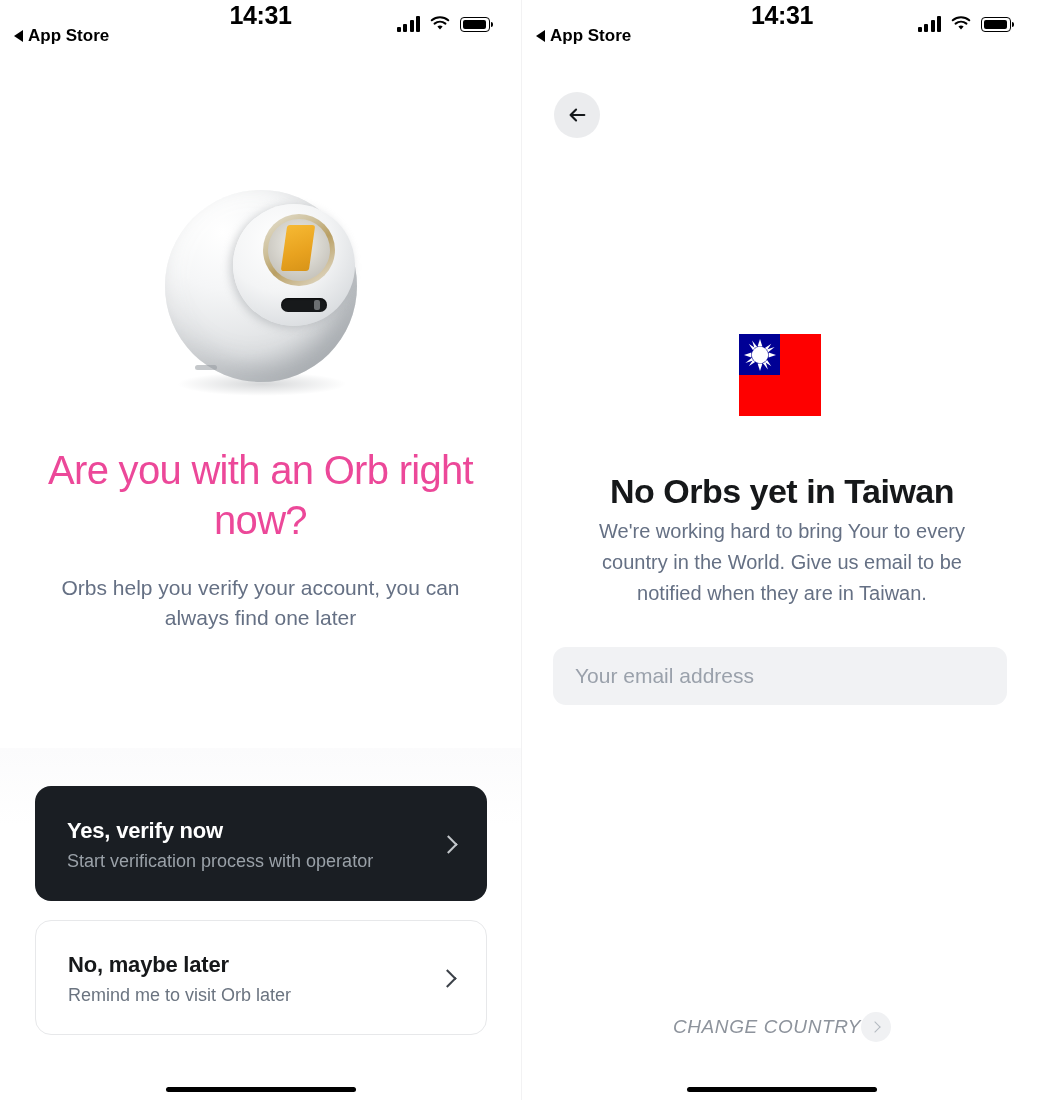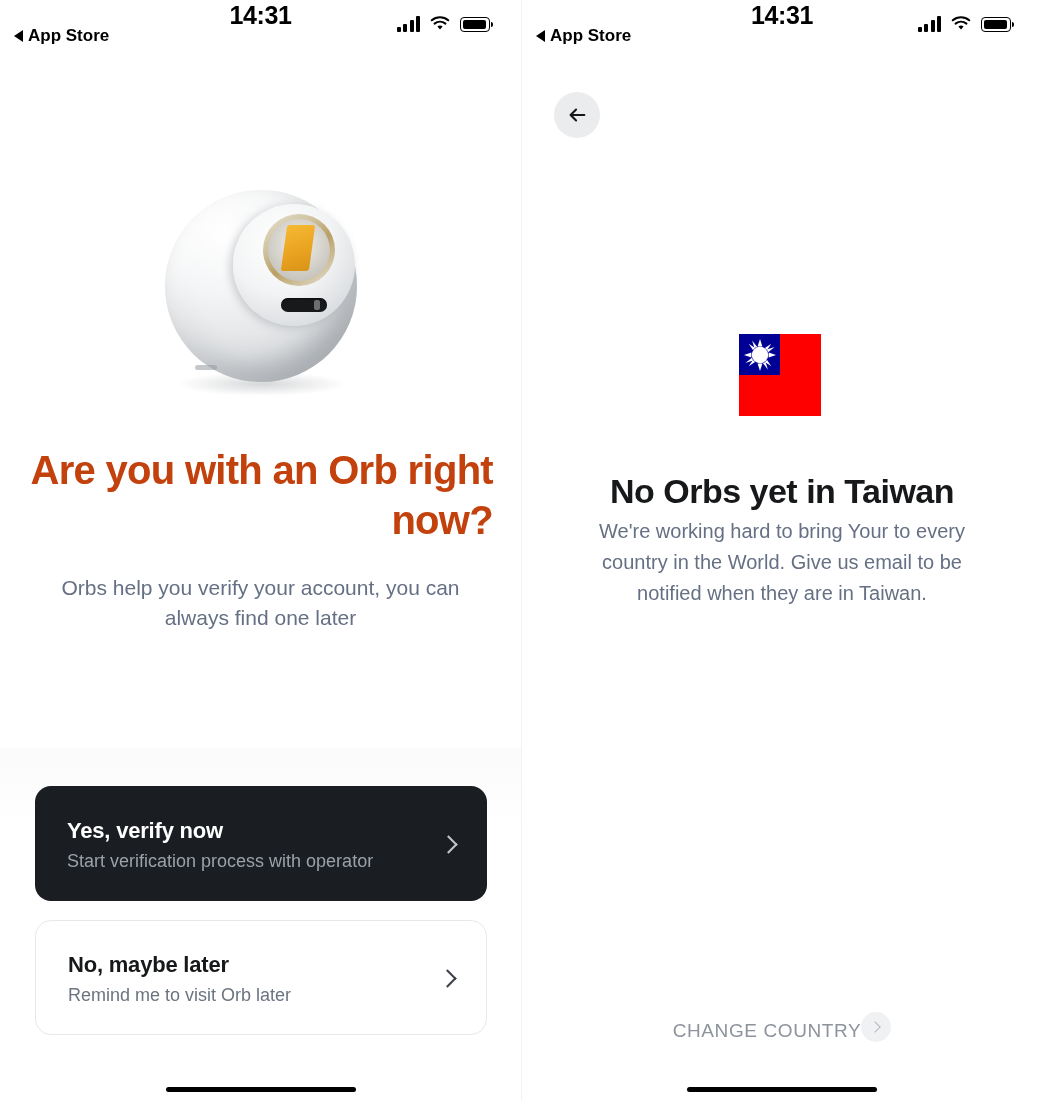--- a/index.html
+++ b/index.html
@@ -200,25 +200,25 @@
     bottom: 12px; left: 30px;
     width: 22px; height: 5px;
     border-radius: 3px;
     background: rgba(150,155,160,0.55);
   }
 
   .headline {
     position: absolute;
     top: 445px;
     left: 28px; right: 28px;
-    text-align: right;
+    text-align: center;
     font-size: 40px;
     line-height: 50px;
-    font-weight: bold;
-    color: #c2410c;
+    font-weight: normal;
+    color: #ec4899;
     letter-spacing: -0.7px;
   }
   .subline {
     position: absolute;
     top: 573px;
     left: 46px; right: 46px;
     text-align: center;
     font-size: 21px;
     line-height: 30px;
     color: #657084;
@@ -342,22 +342,23 @@
     color: #16181a;
     outline: none;
   }
   .email-field::placeholder { color: #9aa1ab; }
 
   .change-country {
     position: absolute;
     bottom: 58px;
     left: 0; right: 0;
     display: flex;
-    align-items: flex-end;
+    align-items: center;
     justify-content: center;
+    font-style: italic;
   }
   .cc-label {
     font-size: 19px;
     letter-spacing: 0.6px;
     color: #8d939c;
   }
   .cc-circle {
     width: 30px; height: 30px;
     border-radius: 50%;
     background: #f0f1f3;
@@ -511,20 +512,21 @@
             </g>
             <circle cx="17" cy="17" r="8.2"></circle>
           </g>
         </svg>
       </span>
     </div>
 
     <div class="r-headline">No Orbs yet in Taiwan</div>
     <div class="r-subline">We're working hard to bring Your to every country in the World. Give us email to be notified when they are in Taiwan.</div>
 
+    <input class="email-field" type="text" placeholder="Your email address" style="">
 
     <div class="change-country">
       <span class="cc-label">CHANGE COUNTRY</span>
       <span class="cc-circle">
         <span class="chev"></span>
       </span>
     </div>
 
     <div class="home-bar"></div>
   </div>

